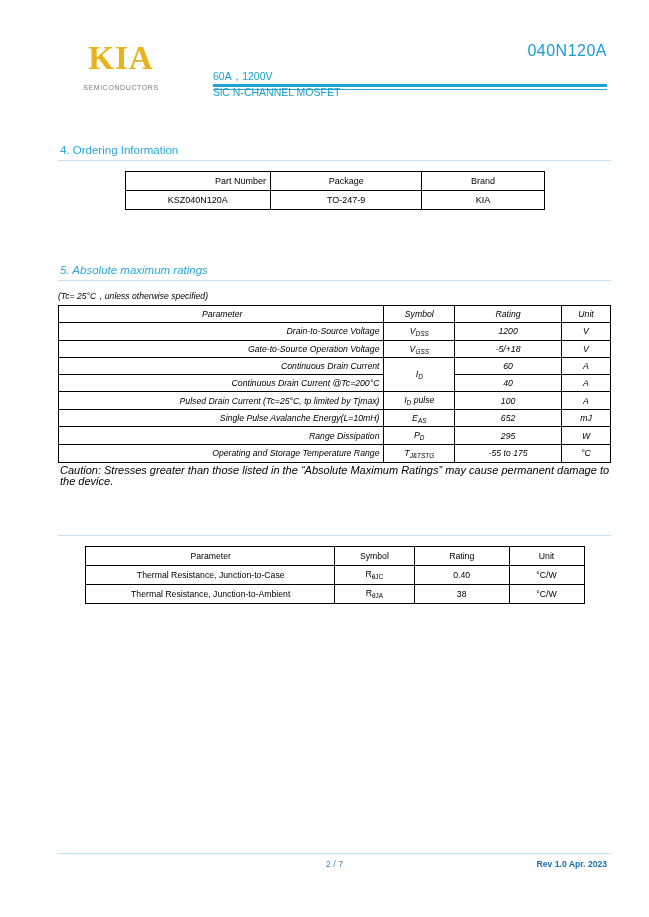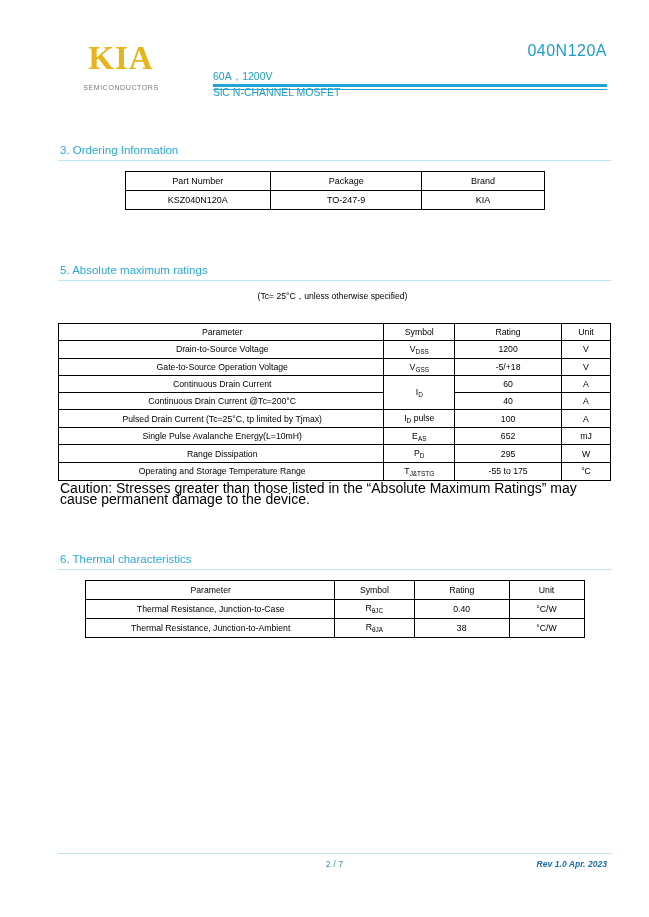--- a/index.html
+++ b/index.html
@@ -111,39 +111,39 @@
     padding: 3px 4px;
     font-weight: normal;
     text-align: center;
     height: 17px;
   }
 
   
   .ordering-wrap { display: flex; justify-content: center; margin-top: 6px; }
   .t-order { width: 420px; }
   .t-order td { height: 19px; font-size: 9px; }
-  .t-order .c1 { width: 148px; }
+  .t-order .c1 { width: 148px; text-align: right; }
   .t-order .c2 { width: 155px; }
   .t-order .c3 { width: 125px; }
 
   
   .note-right {
-    text-align: center;
+    text-align: left;
     font-size: 8.6px;
-    margin: 0 4px 20px 0;
+    margin: 0 4px 2px 0;
   }
   .t-abs { width: 100%; }
   .t-abs td { font-size: 8.7px; }
-  .t-abs td.param { text-align: center; padding-left: 6px; width: 336px; }
+  .t-abs td.param { text-align: right; padding-left: 6px; width: 336px; }
   .t-abs td.sym { width: 72px; }
   .t-abs td.rat { width: 110px; }
   .t-abs td.unit { width: 50px; }
 
   .caution {
-    font-size: 14px;
+    font-size: 11px;
     line-height: 11px;
     margin-top: 2px;
     margin-left: 2px;
   }
 
   
   .thermal-wrap { display: flex; justify-content: center; margin-top: 6px; }
   .t-therm { width: 500px; }
   .t-therm td { font-size: 8.7px; height: 19px; }
   .t-therm td.param { text-align: center; padding-left: 6px; width: 250px; }
@@ -175,21 +175,20 @@
     left: 50%;
     transform: translateX(-50%);
     color: #3c8fc6;
   }
   .footer-rev {
     position: absolute;
     right: 4px;
     color: #1a6fa8;
     font-weight: bold;
     font-size: 8.6px;
-    font-style: italic;
   }
 </style>
 </head>
 <body>
 
 <div class="page">
 
   <div class="header">
     <div class="logo-block">
       <div class="logo-kia">KIA</div>
@@ -198,42 +197,42 @@
     <div class="header-mid">
       <div>60A，1200V</div>
       <div>SiC N-CHANNEL MOSFET</div>
     </div>
     <div class="header-right">040N120A</div>
     <div class="header-rule"></div>
     <div class="header-rule2"></div>
   </div>
 
   <div class="block" style="margin-top:38px;">
-    <div class="section-title">3. Ordering Information</div>
+    <div class="section-title">4. Ordering Information</div>
     <div class="section-rule"></div>
 
     <div class="ordering-wrap">
       <table class="t-order">
         <tbody>
             <tr>
           <td class="c1">Part Number</td>
           <td class="c2">Package</td>
           <td class="c3">Brand</td>
         </tr>
         <tr>
           <td>KSZ040N120A</td>
           <td>TO-247-9</td>
           <td>KIA</td>
         </tr>
       </tbody>
         </table>
     </div>
   </div>
 
-  <div class="block" style="margin-top:54px;">
+  <div class="block" style="margin-top:54px;font-style:italic;">
     <div class="section-title">5. Absolute maximum ratings</div>
     <div class="section-rule"></div>
 
     <div class="note-right">(Tc= 25°C，unless otherwise specified)</div>
 
     <table class="t-abs">
       <tbody>
           <tr>
         <td class="param" style="text-align:center;">Parameter</td>
         <td class="sym">Symbol</td>
@@ -295,21 +294,20 @@
         <td class="rat">-55 to 175</td>
         <td class="unit">°C</td>
       </tr>
     </tbody>
       </table>
 
     <div class="caution">Caution: Stresses greater than those listed in the “Absolute Maximum Ratings” may cause permanent damage to the device.</div>
   </div>
 
   <div class="block" style="margin-top:48px;">
-    <div class="section-title">6. Thermal characteristics</div>
     <div class="section-rule"></div>
 
     <div class="thermal-wrap">
       <table class="t-therm">
         <tbody>
             <tr>
           <td class="param" style="text-align:center;">Parameter</td>
           <td class="sym">Symbol</td>
           <td class="rat">Rating</td>
           <td class="unit">Unit</td>

